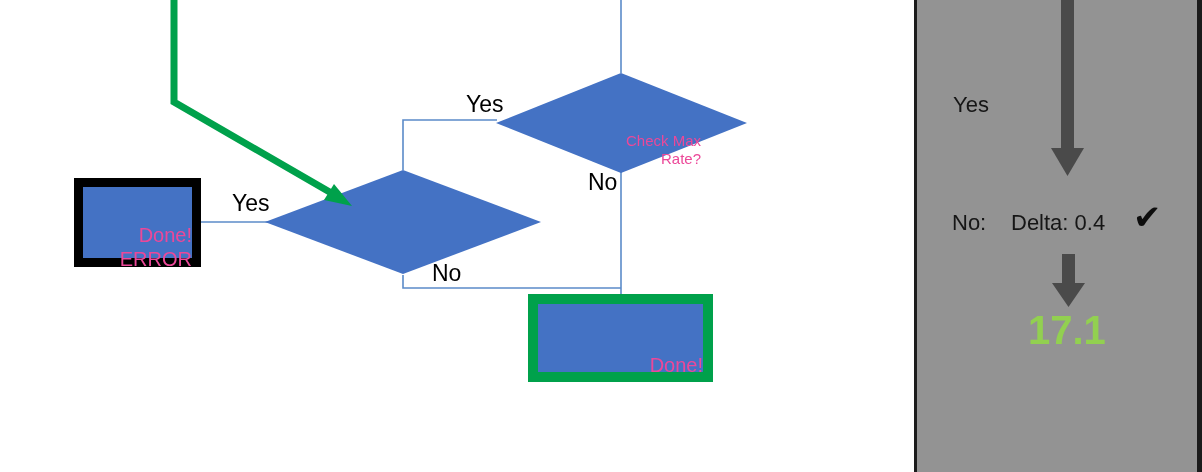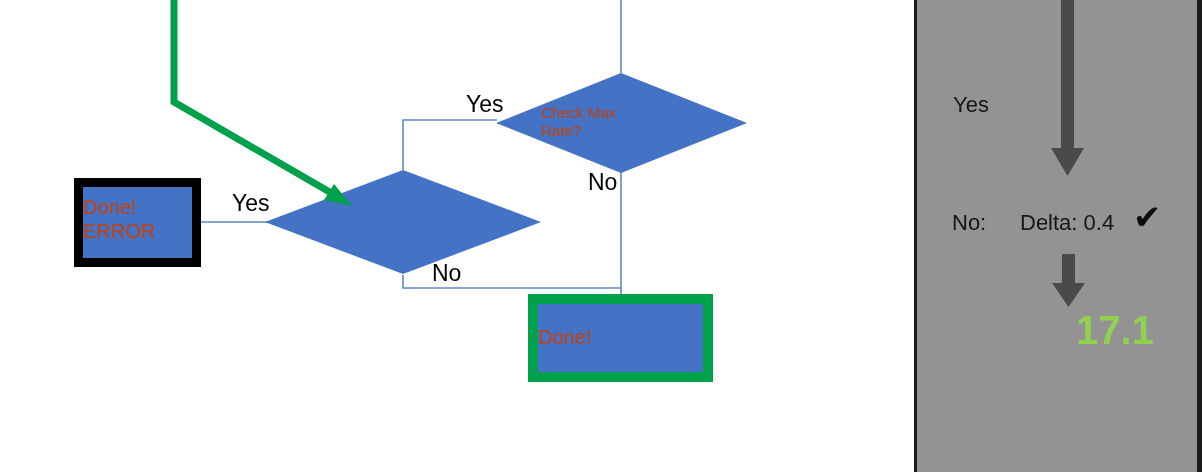--- a/index.html
+++ b/index.html
@@ -25,25 +25,26 @@
     background: #ffffff;
   }
   #flow-svg {
     position: absolute;
     left: 0; top: 0;
   }
 
   
   .shape-label {
     position: absolute;
-    color: #c2410c;
-    text-align: left;
+    color: #ec4899;
+    text-align: right;
     line-height: 1.22;
     white-space: pre-line;
     pointer-events: none;
+    margin-top: 28px;
   }
   .edge-label {
     position: absolute;
     color: #000000;
     font-size: 23px;
     line-height: 1;
     white-space: nowrap;
   }
 
   
@@ -68,21 +69,20 @@
     font-size: 22px;
     line-height: 1;
     white-space: nowrap;
   }
   #panel-result {
     position: absolute;
     font-size: 40px;
     font-weight: bold;
     line-height: 1;
     white-space: nowrap;
-    margin-left: 48px;
   }
   #panel-check {
     position: absolute;
     line-height: 1;
     white-space: nowrap;
   }
 </style>
 </head>
 <body>
 
@@ -146,20 +146,20 @@
       <g>
         <rect x="145" y="254" width="13" height="32" fill="#4a4a4a"></rect>
         <polygon points="135,283 168,283 151.5,307" fill="#4a4a4a"></polygon>
       </g>
     </svg>
 
     <div class="panel-text" style="left:36px; top:94px;">Yes</div>
 
     <div class="panel-text" style="left:35px; top:212px;">No:</div>
 
-    <div class="panel-text" style="left:103px; top:212px;">Delta: 0.4</div>
+    <div class="panel-text" style="left:94px; top:212px;">Delta: 0.4</div>
 
     <div id="panel-check" style="left:216px; top:200px; font-size:34px; color:#0d0d0d;">✔</div>
 
     <div id="panel-result" style="left:111px; top:310px; color:#92d050;">17.1</div>
   </div>
 
 </div>
 
 </body></html>

